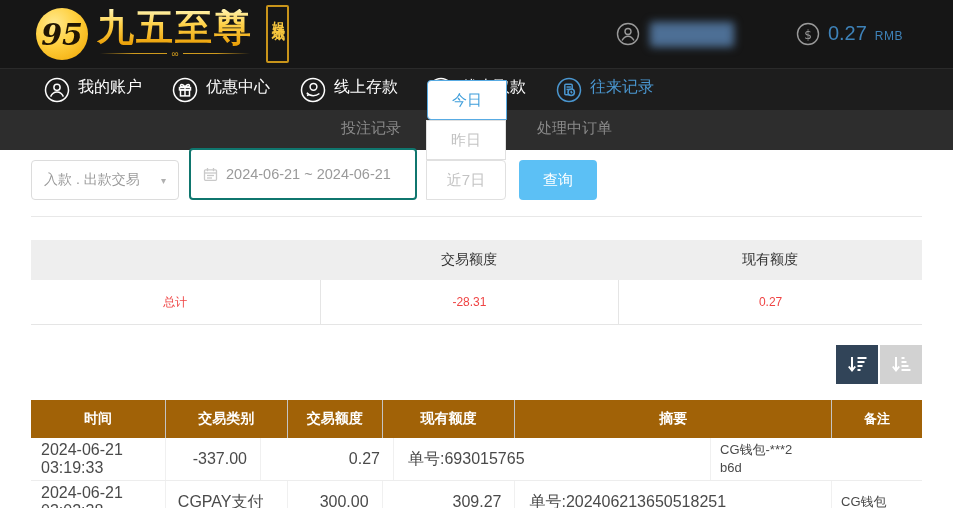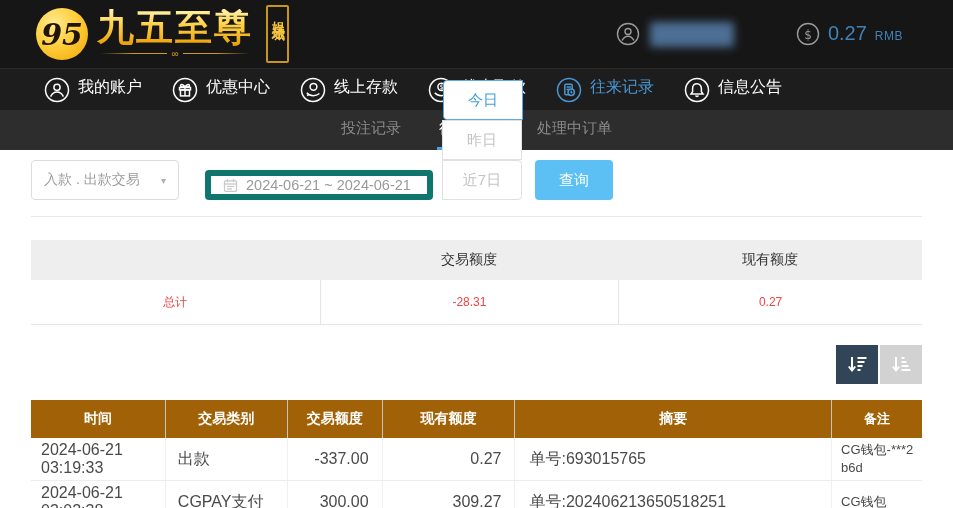--- a/index.html
+++ b/index.html
@@ -46,22 +46,22 @@
     border-bottom:3px solid transparent; padding:0 2px; cursor:pointer; }
   .sub-tab.active { color:#fff; border-bottom-color:#4aa2e2; }
 
   
   .content { padding:10px 31px 0 31px; background:#fff; }
   .filter-row { display:flex; align-items:flex-end; height:40px; }
   .select-box { width:148px; height:40px; border:1px solid #dcdcdc; border-radius:4px;
     display:flex; align-items:center; justify-content:space-between; padding:0 12px;
     color:#9a9a9a; font-size:14px; cursor:pointer; background:#fff; }
   .caret { font-size:10px; color:#b0b0b0; }
-  .date-box { width:228px; height:30px; border:6px solid #0f766e; border-radius:4px;
-    display:flex; align-items:center; gap:8px; padding:0 12px; margin-left:26px;
+  .date-box { width:228px; height:52px; border:2px solid #0f766e; border-radius:4px;
+    display:flex; align-items:center; gap:8px; padding:0 12px; margin-left:10px;
     color:#9a9a9a; font-size:14.5px; cursor:pointer; background:#fff; white-space:nowrap; }
   .range-group { display:flex; margin-left:10px;flex-direction:column; }
   .range-btn { width:80px; height:40px; background:#fff; border:1px solid #e0e0e0;
     color:#c3c3c3; font-size:15px; display:flex; align-items:center; justify-content:center;
     cursor:pointer; margin-left:-1px; }
   .range-btn:first-child { margin-left:0; border-radius:4px 0 0 4px; }
   .range-btn:last-child { border-radius:0 4px 4px 0; }
   .range-btn.active { border:1px solid #58abe3; color:#3f9edb; position:relative; z-index:2; }
   .search-btn { width:78px; height:40px; background:#5cc0f5; color:#fff; font-size:15px;
     border:none; border-radius:4px; margin-left:12px; display:flex; align-items:center;
@@ -200,30 +200,20 @@
       <svg width="26" height="26" viewBox="0 0 26 26" fill="none" stroke="currentColor" stroke-width="1.5">
         <circle cx="13" cy="13" r="11.5"></circle>
         <rect x="8.8" y="7.2" width="7.4" height="10.6" rx="1"></rect>
         <line x1="10.5" y1="10" x2="14.9" y2="10"></line>
           <line x1="10.5" y1="12.4" x2="13.5" y2="12.4"></line>
         <circle cx="15.2" cy="15.2" r="3.2" fill="#1d1d1d"></circle>
         <path d="M15.2 13.8v1.5l1.1.8"></path>
       </svg>
     </span>
     <span>往来记录</span>
-  </div>
-  <div class="nav-item">
-    <span>
-      <svg width="26" height="26" viewBox="0 0 26 26" fill="none" stroke="currentColor" stroke-width="1.5">
-        <circle cx="13" cy="13" r="11.5"></circle>
-        <path d="M13 6.8c-2.8 0-4.4 2-4.4 4.9v3.1L7 17h12l-1.6-2.2v-3.1c0-2.9-1.6-4.9-4.4-4.9z"></path>
-        <path d="M11.6 18.6a1.5 1.5 0 0 0 2.8 0"></path>
-      </svg>
-    </span>
-    <span>信息公告</span>
   </div>
 </div>
 
 <div class="sub-tabs">
   <div class="sub-tab">
     <span>投注记录</span>
   </div>
   <div class="sub-tab active">
     <span>往来记录</span>
   </div>
@@ -306,21 +296,20 @@
     <div class="dt-head">
       <div class="col-time">时间</div>
       <div class="col-type">交易类别</div>
       <div class="col-amount">交易额度</div>
       <div class="col-bal">现有额度</div>
       <div class="col-sum">摘要</div>
       <div class="col-remark">备注</div>
     </div>
     <div class="dt-row">
       <div class="col-time">2024-06-21 03:19:33</div>
-      <div class="col-type">出款</div>
       <div class="col-amount">-337.00</div>
       <div class="col-bal">0.27</div>
       <div class="col-sum">单号:693015765</div>
       <div class="col-remark">CG钱包-***2b6d</div>
     </div>
     <div class="dt-row">
       <div class="col-time">2024-06-21 03:02:38</div>
       <div class="col-type">CGPAY支付</div>
       <div class="col-amount">300.00</div>
       <div class="col-bal">309.27</div>

